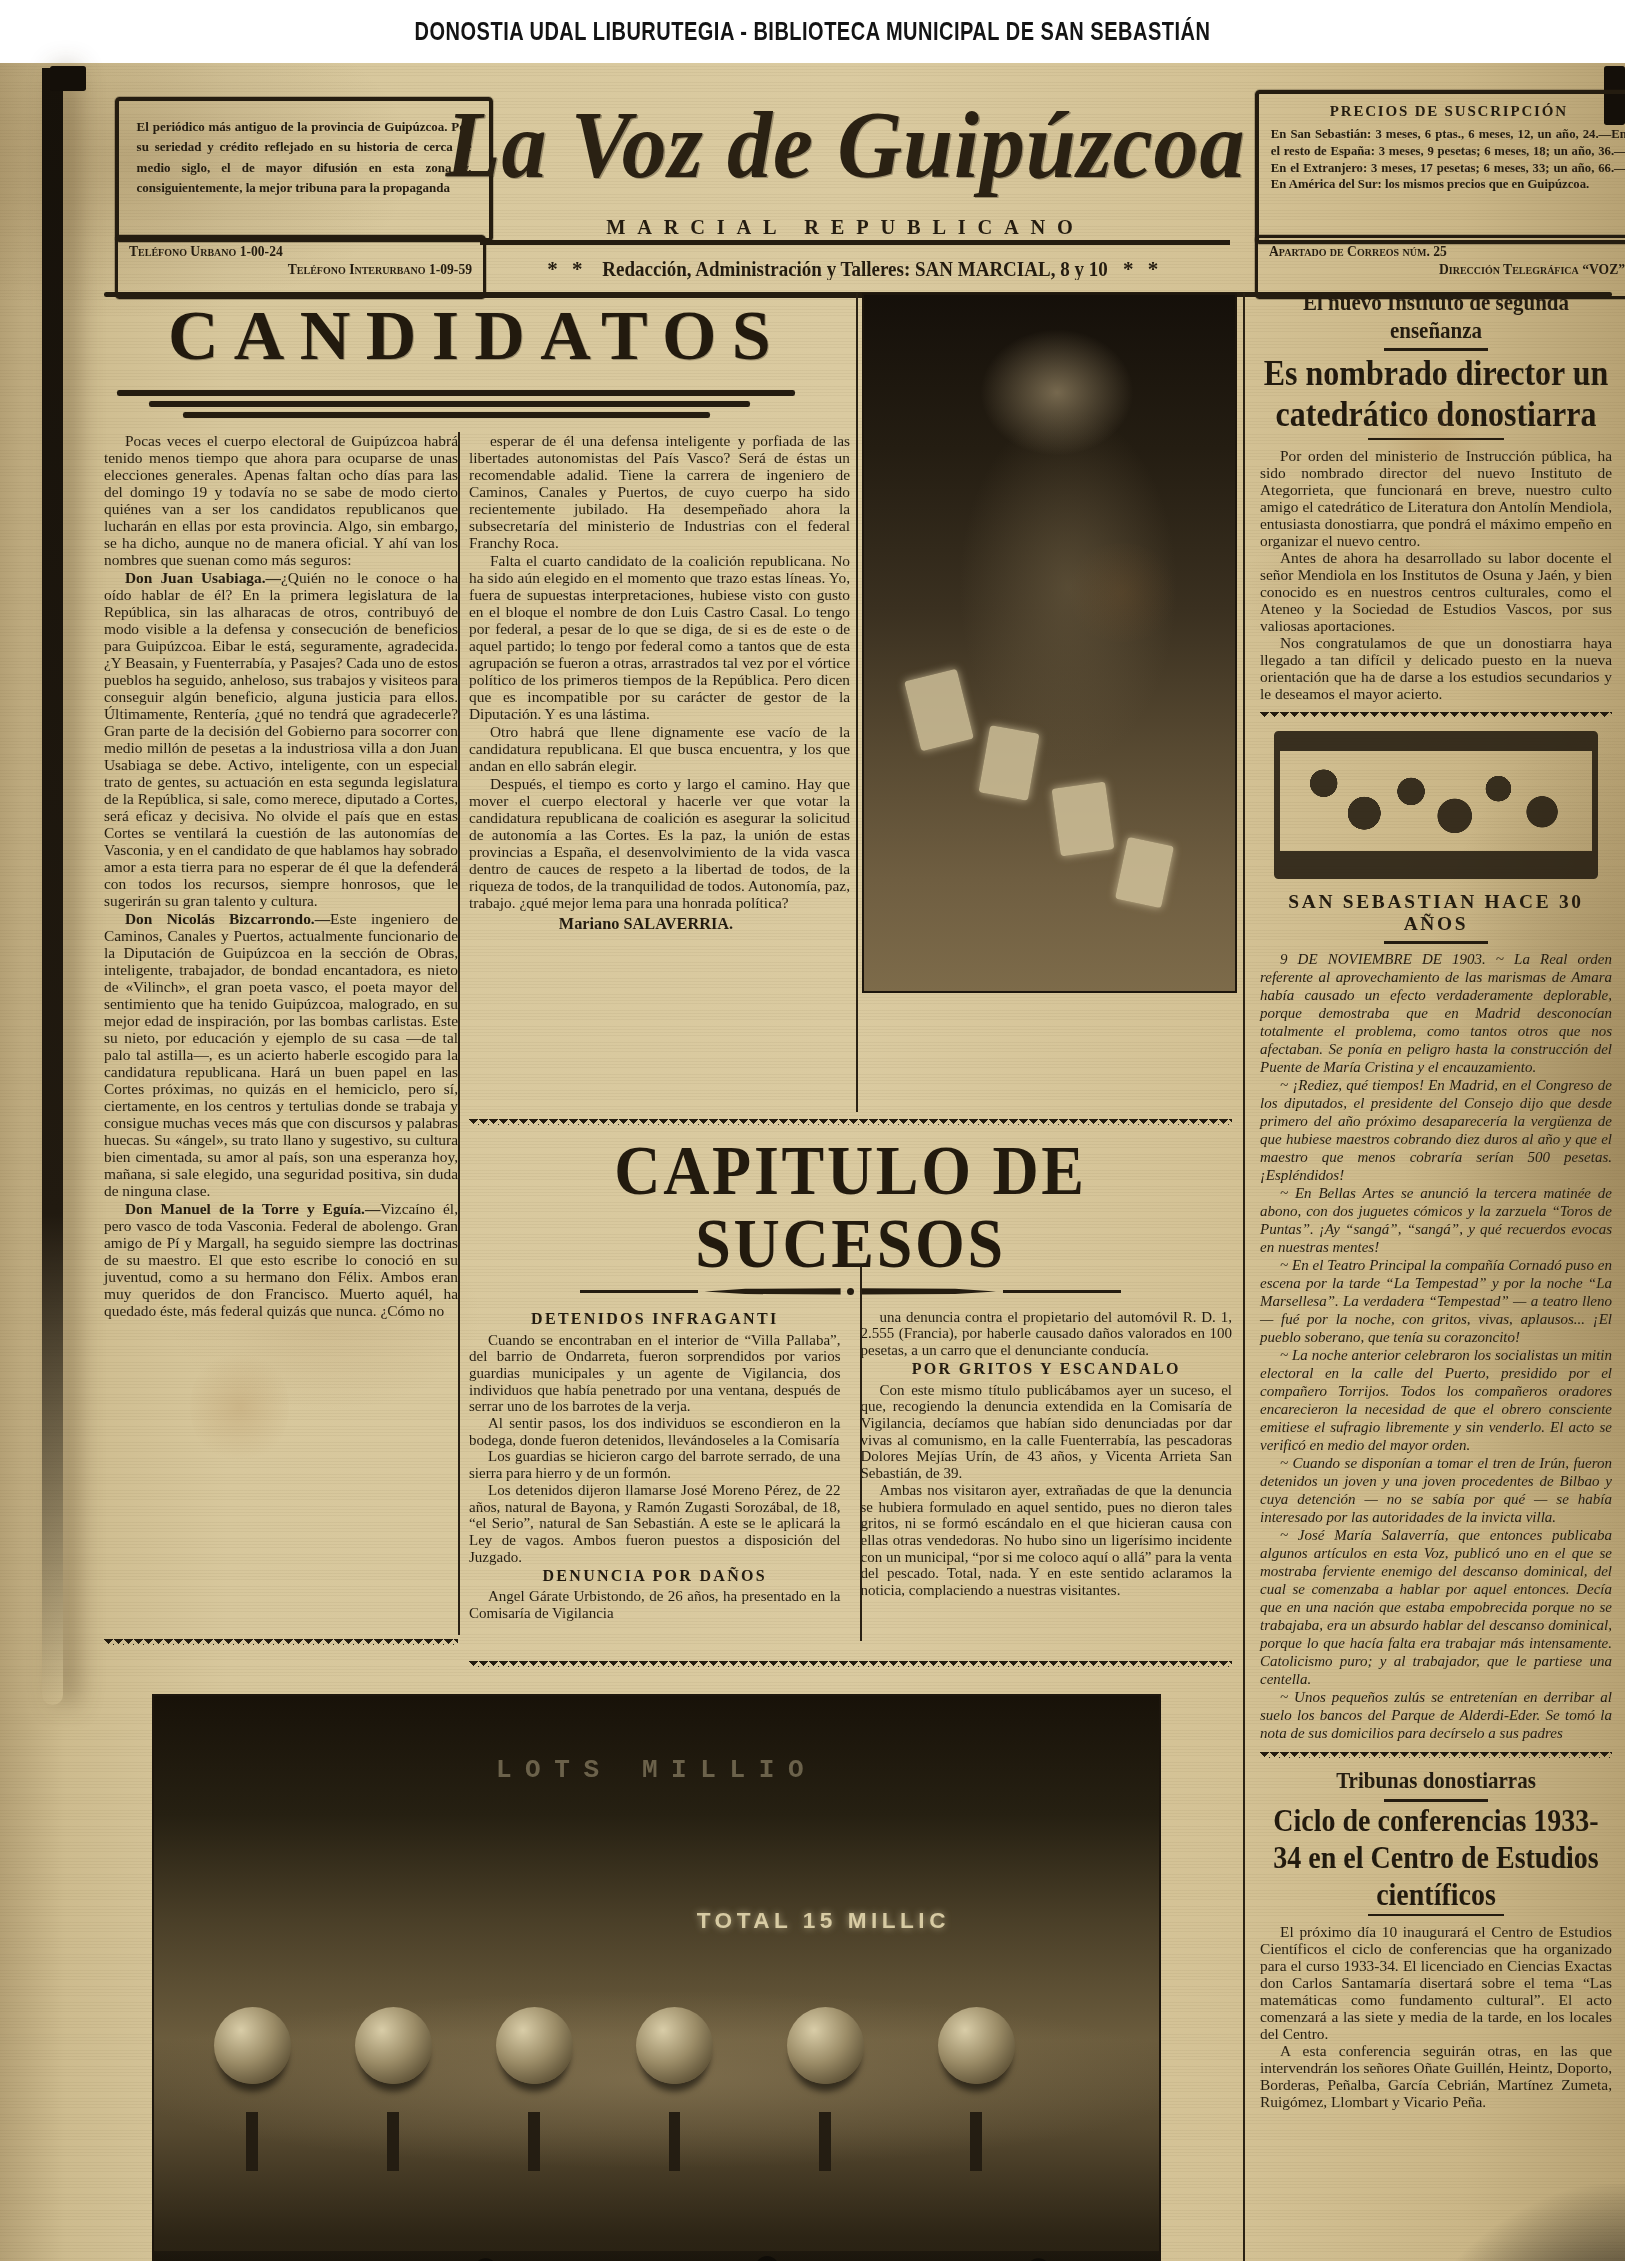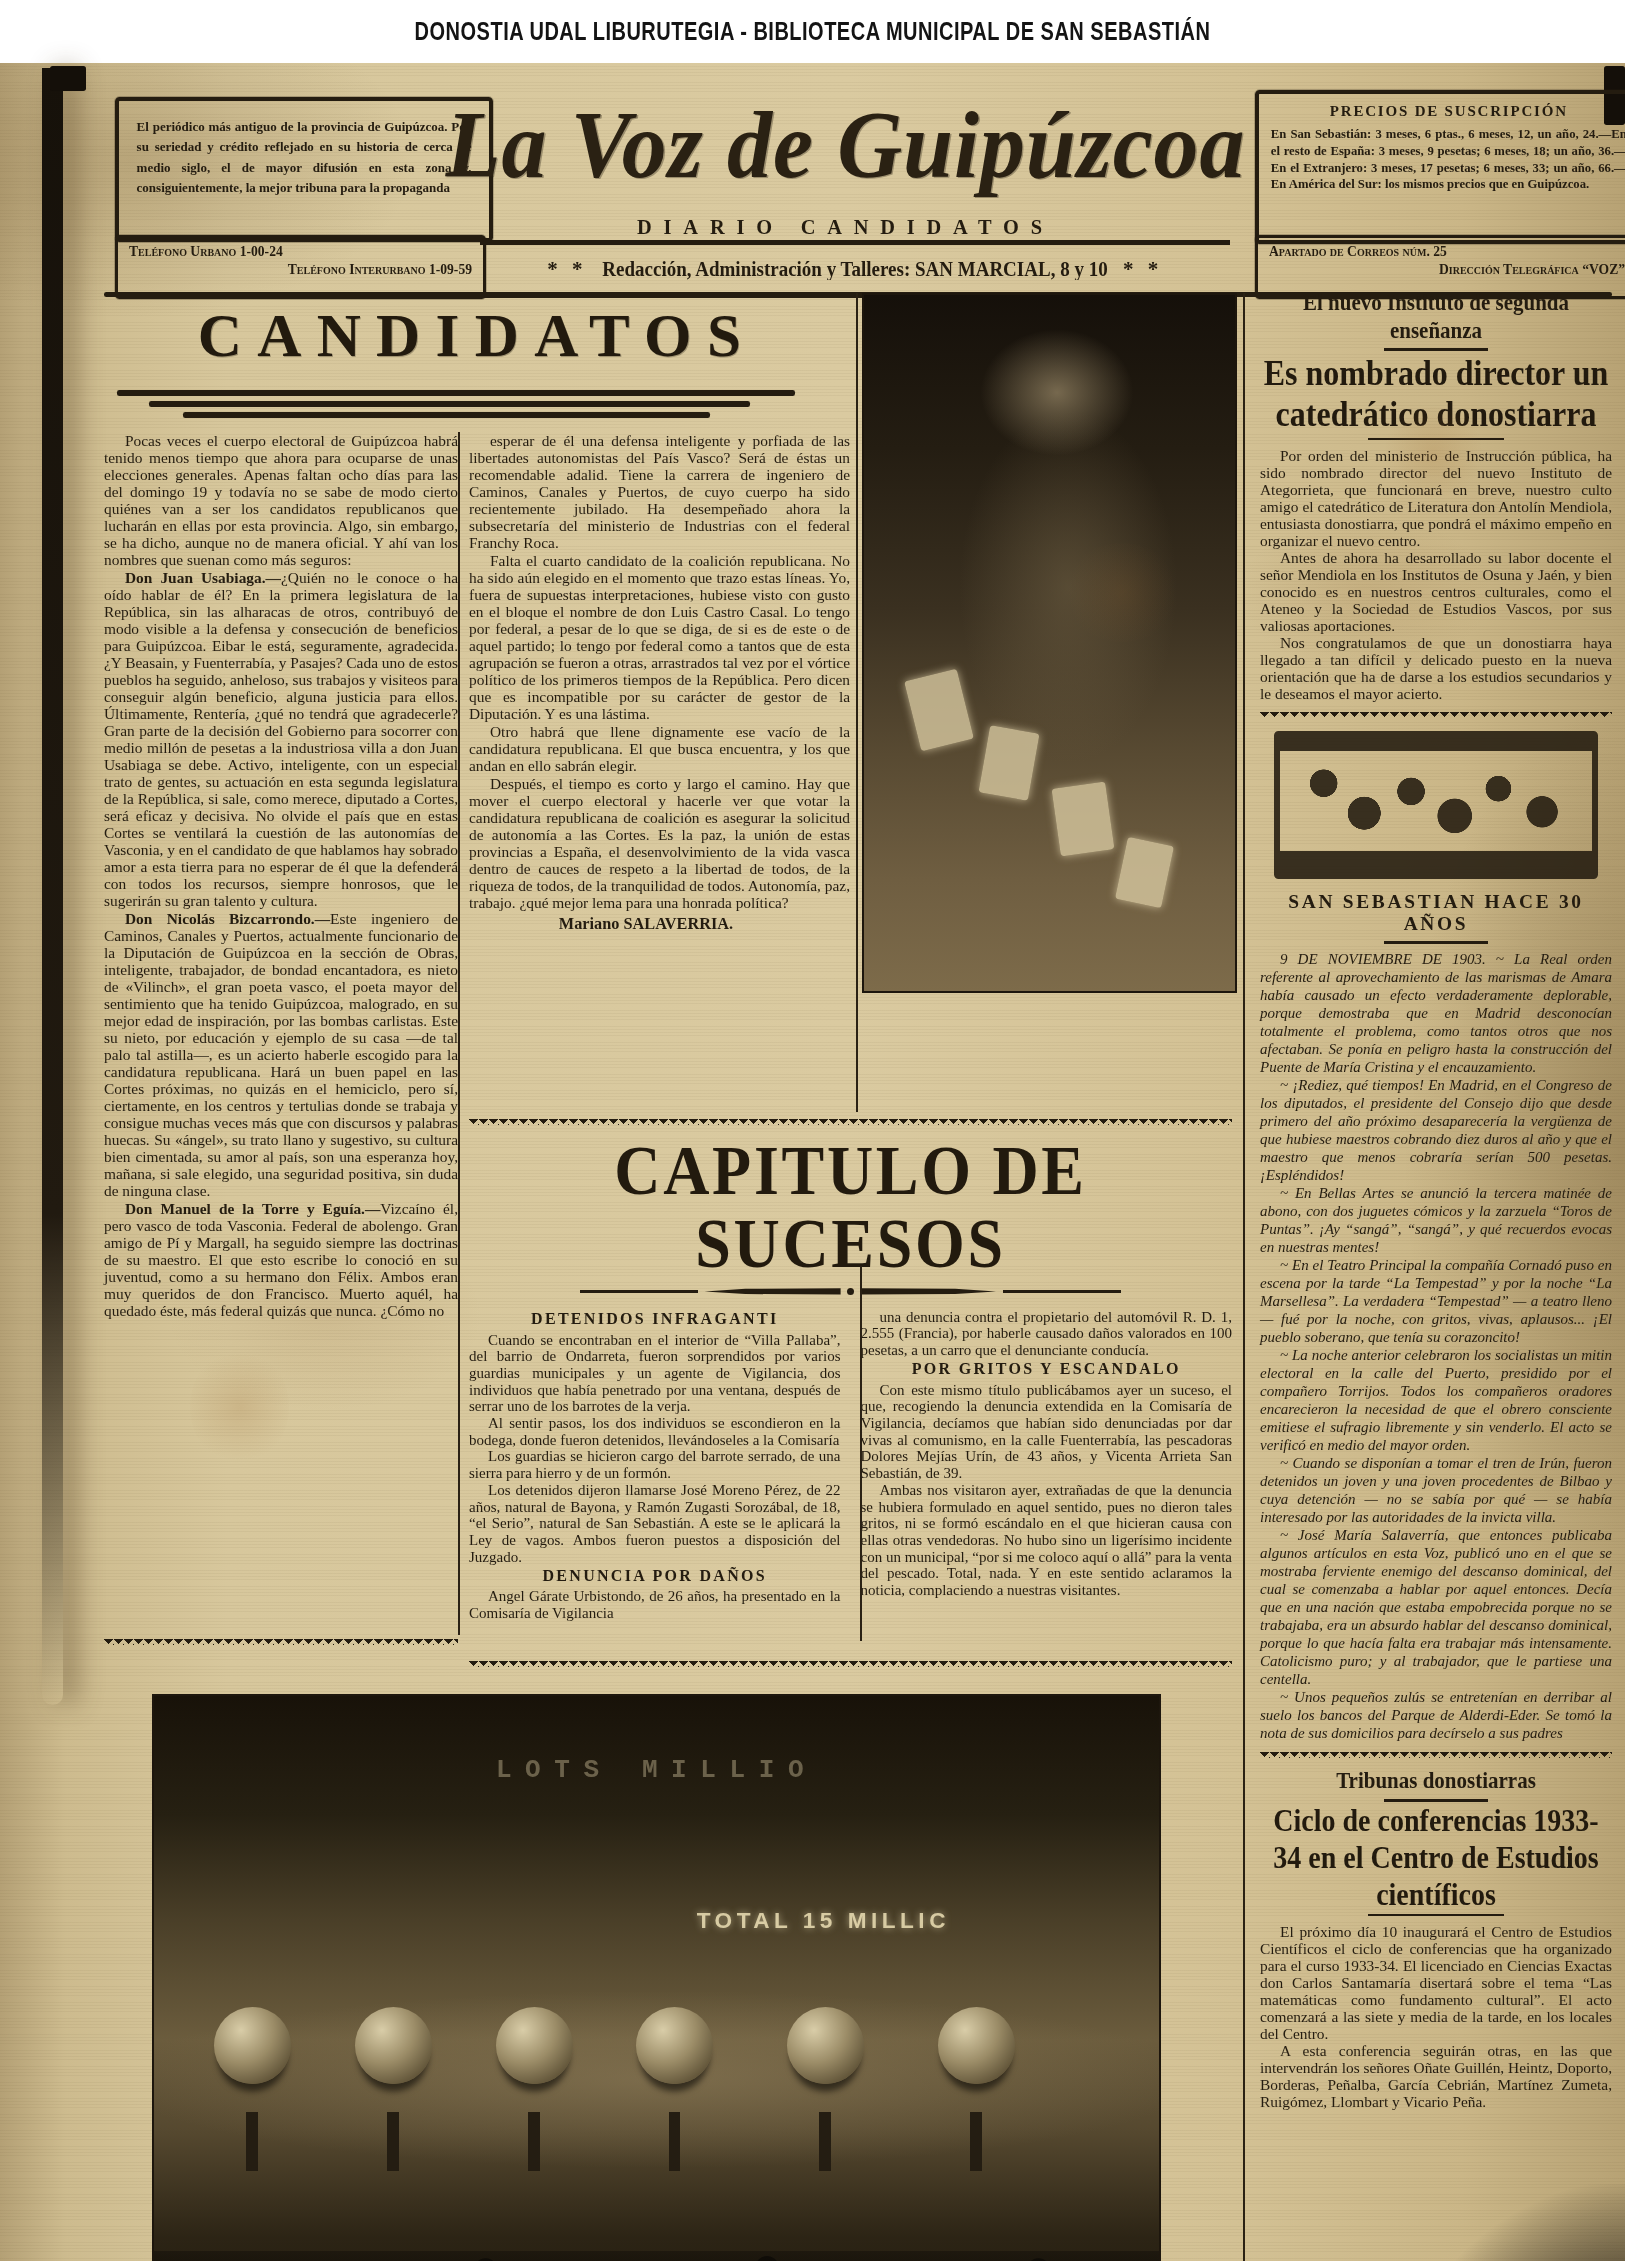--- a/index.html
+++ b/index.html
@@ -58,21 +58,21 @@
   .apdobox{left:1255px;top:235px;width:356px;height:47px;padding:5.4px 11px;border-width:3.6px;}
   .apdobox div{font-variant:small-caps;font-weight:bold;font-size:13.6px;line-height:18px;}
   .apdobox .l2{text-align:right;}
   .bandc{position:absolute;left:480px;top:240px;width:750px;height:48px;
     border-top:5.9px solid #241c10;border-bottom:5.9px solid #241c10;
     display:flex;align-items:center;justify-content:center;gap:15.4px;}
   .bandc .txt{font-size:19px;font-weight:bold;white-space:nowrap;transform:scaleY(1.1);}
   .bandc .stars{font-size:21px;font-weight:bold;letter-spacing:4.5px;}
   
   .cand-h{position:absolute;left:104px;top:293px;width:746px;text-align:center;
-    font-size:61px;font-weight:bold;letter-spacing:15.4px;line-height:86px;color:#221a0e;
+    font-size:70px;font-weight:bold;letter-spacing:15.4px;line-height:86px;color:#221a0e;
     text-shadow:0.9px 0.9px 0 rgba(34,26,14,.3);}
   .col{position:absolute;font-size:15.4px;line-height:17px;text-align:justify;}
   .col p{margin:0 0 0.9px;text-indent:21px;}
   .col p b{text-indent:0;}
   .byline{text-align:center;font-weight:bold;font-size:16.3px;margin-top:4.5px;padding-right:27px;}
   
   .photo{position:absolute;border:2.7px solid #1d160d;overflow:hidden;}
   .photo1{left:862px;top:293px;width:371px;height:696px;
     background:
       radial-gradient(ellipse 109px 90px at 52% 14%, rgba(190,170,130,.55), transparent 70%),
@@ -164,21 +164,21 @@
   <div class="nub" style="left:50px;top:66px;width:36px;height:25px;"></div>
   <div class="nub" style="right:0;top:66px;width:21px;height:59px;"></div>
 
   <div class="bbox promo">
     <p>El periódico más antiguo de la provincia de Guipúzcoa. Por su seriedad y crédito reflejado en su historia de cerca de medio siglo, el de mayor difusión en esta zona y, consiguientemente, la mejor tribuna para la propaganda</p>
   </div>
 
   <div class="mast-title">
     <span>La Voz de Guipúzcoa</span>
   </div>
-  <div class="mast-sub">DIARIO CANDIDATOS</div>
+  <div class="mast-sub">MARCIAL REPUBLICANO</div>
 
   <div class="bbox prices">
     <h4>PRECIOS DE SUSCRIPCIÓN</h4>
     <p>En San Sebastián: 3 meses, 6 ptas., 6 meses, 12, un año, 24.—En el resto de España: 3 meses, 9 pesetas; 6 meses, 18; un año, 36.—En el Extranjero: 3 meses, 17 pesetas; 6 meses, 33; un año, 66.—En América del Sur: los mismos precios que en Guipúzcoa.</p>
   </div>
 
   <div class="bbox phonebox">
     <div class="l1">Teléfono Urbano 1-00-24</div>
     <div class="l2">Teléfono Interurbano 1-09-59</div>
   </div>

